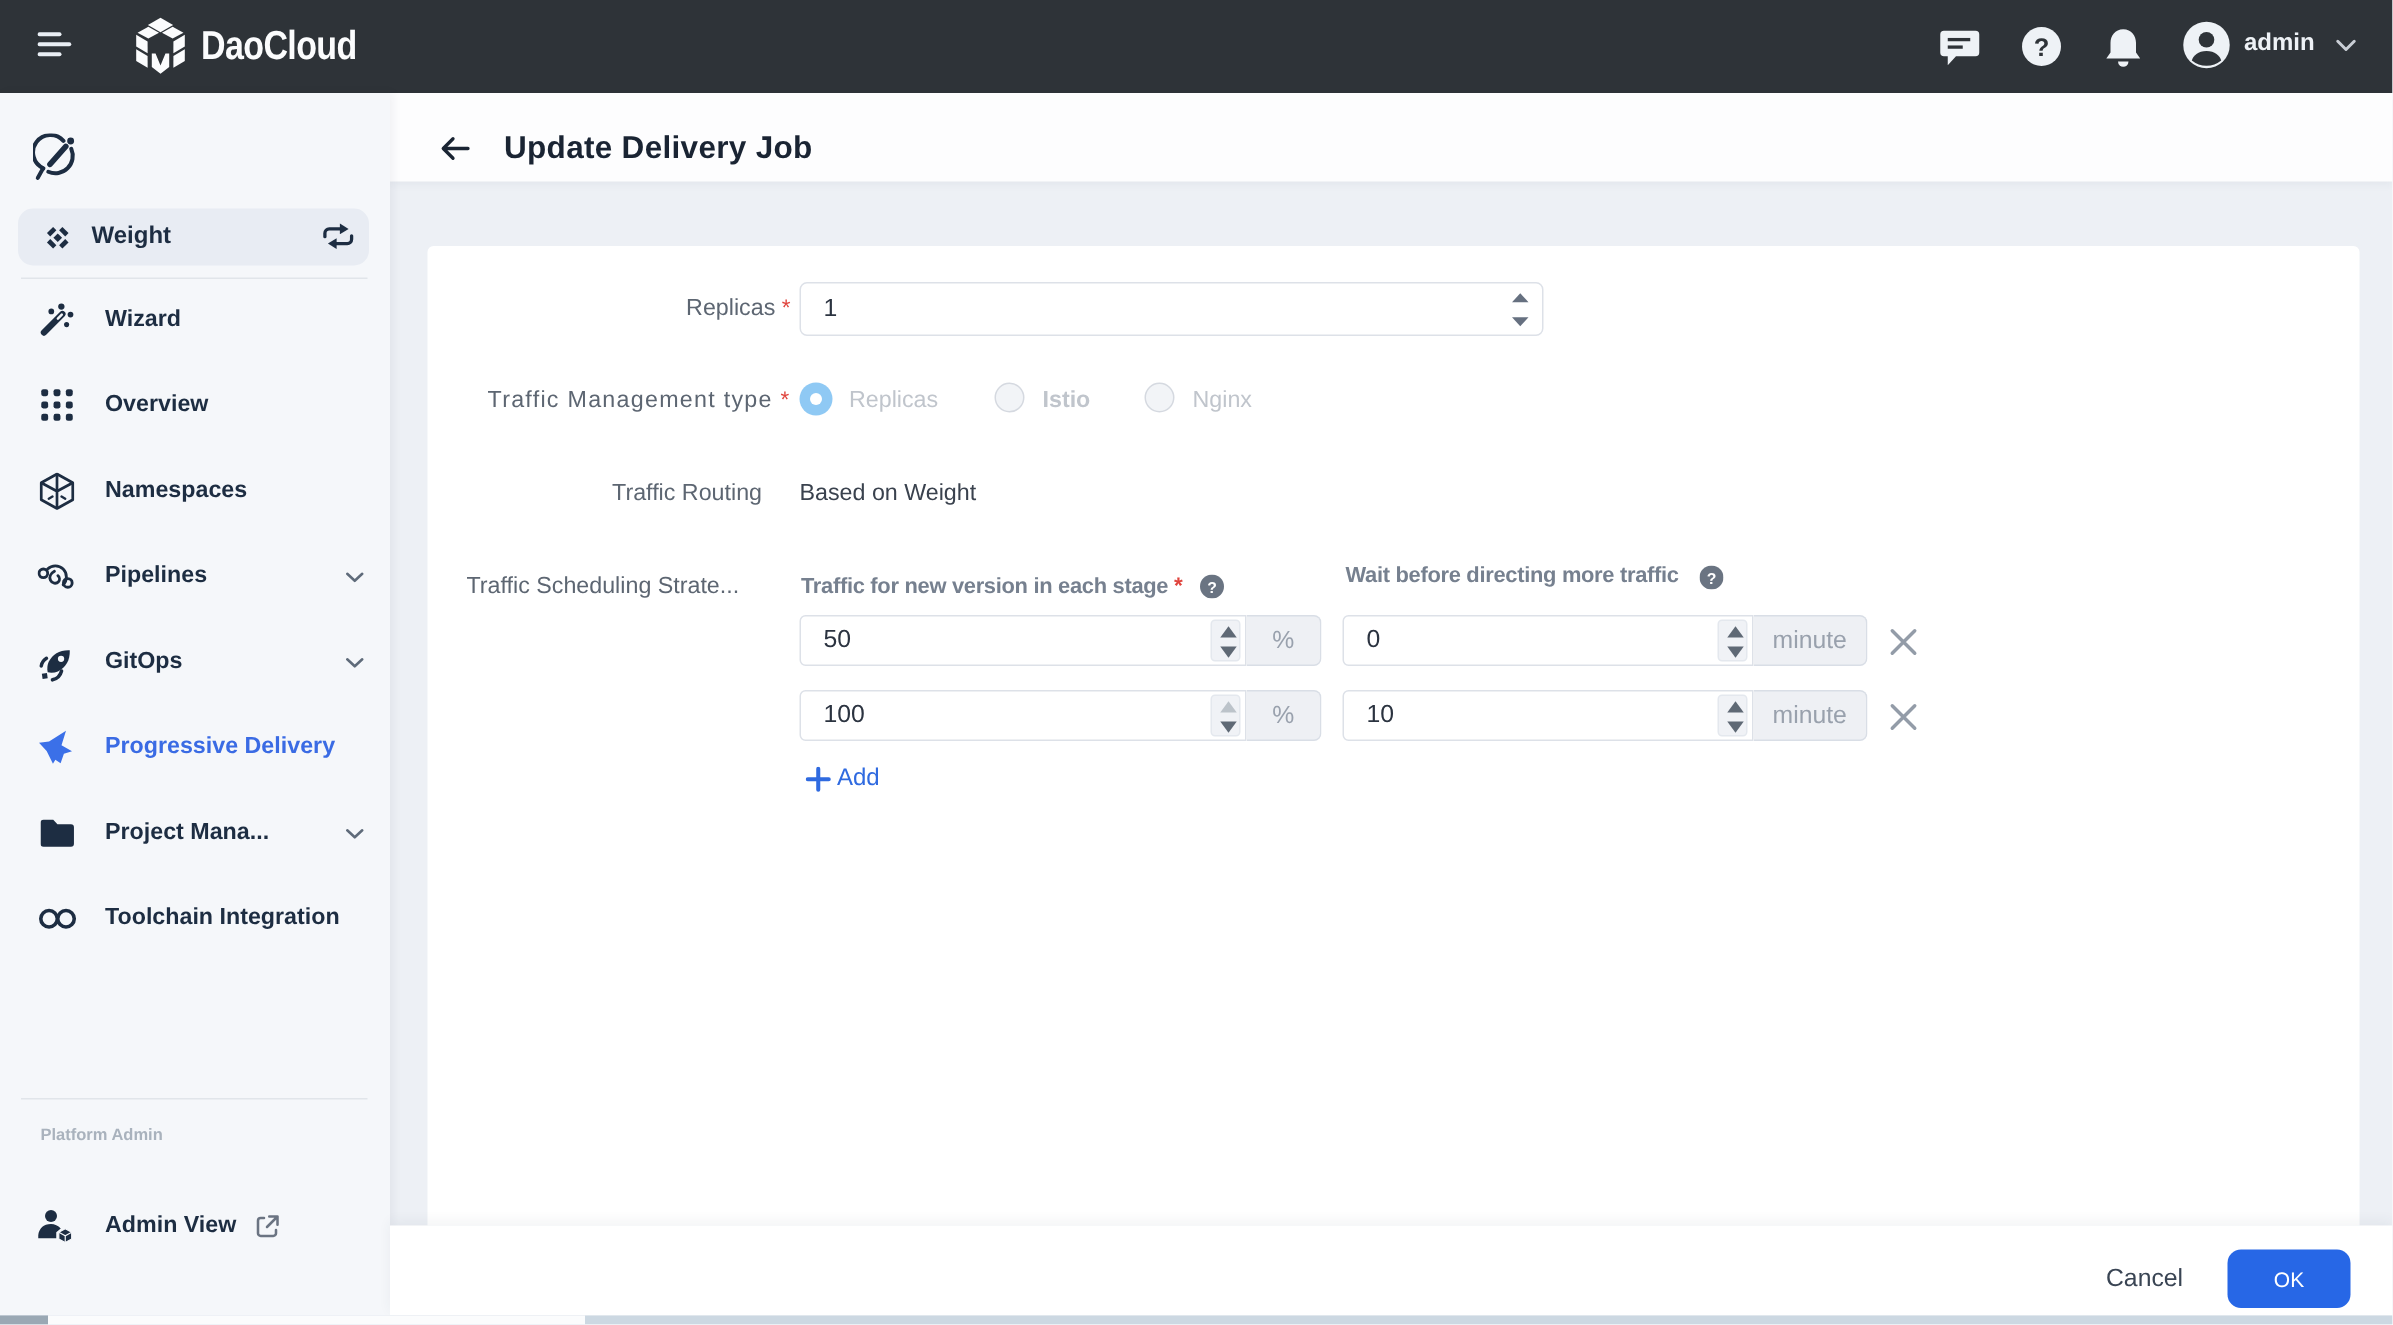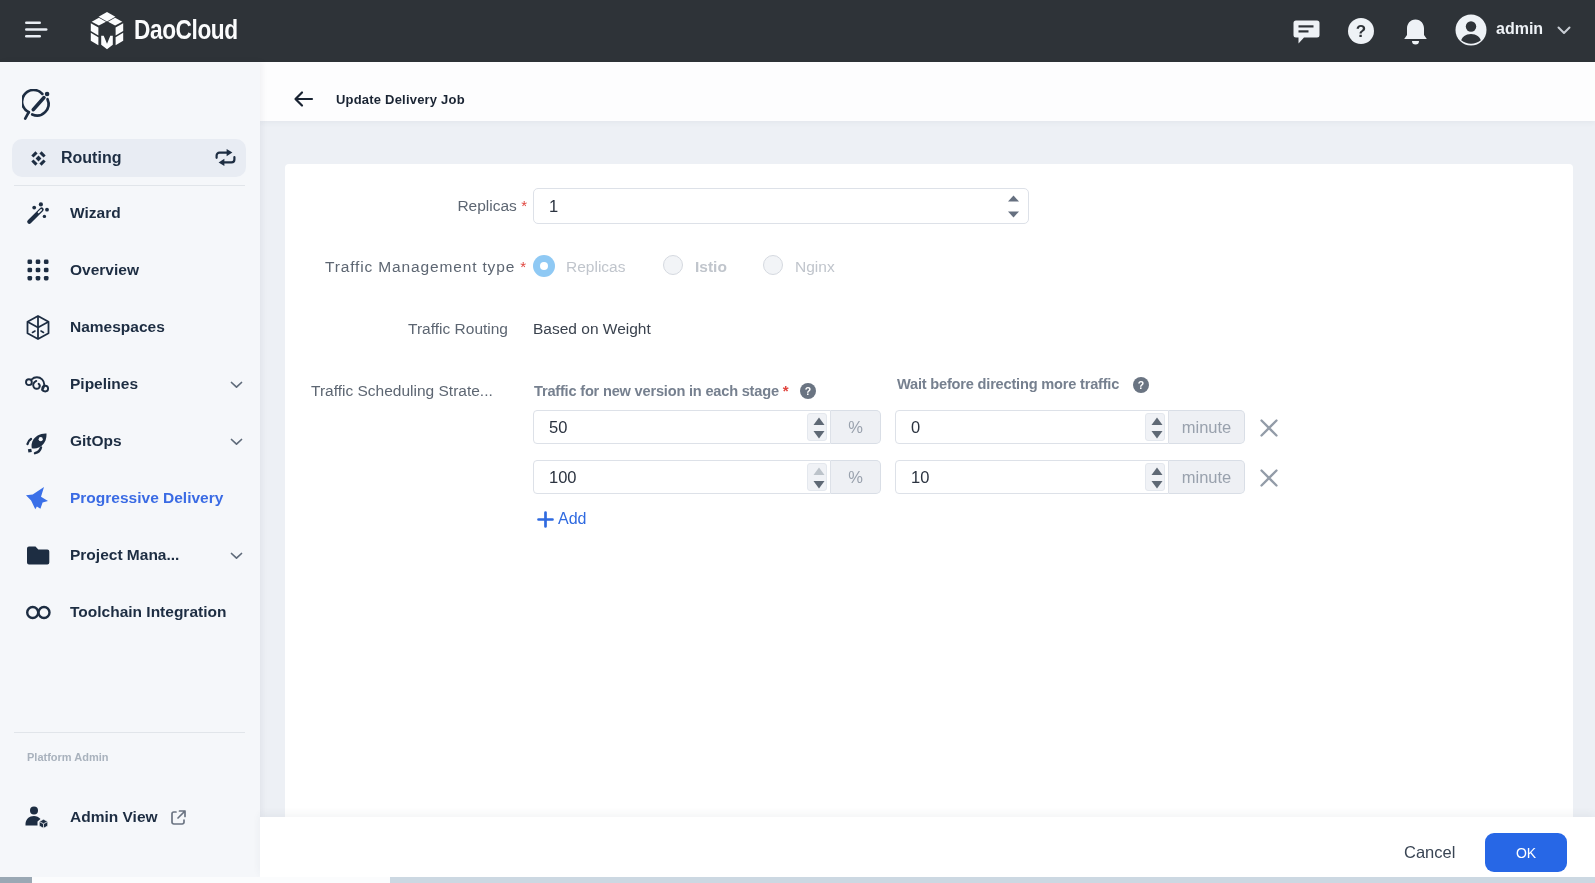--- a/index.html
+++ b/index.html
@@ -10,21 +10,21 @@
 #topbar { position:absolute; left:0; top:0; width:1595px; height:62px; background:#2e3338; }
 
 
 #sidebar { position:absolute; left:0; top:62px; width:260px; height:816px; background:#f5f7fa; box-shadow:2px 0 6px rgba(30,40,60,0.06); z-index:3; }
 .side-item { position:absolute; left:0; width:260px; height:40px; color:#1d2d42; font-size:15.5px; font-weight:600; }
 .side-item .txt { position:absolute; left:70px; top:50%; transform:translateY(-50%); white-space:nowrap; }
 .divider { position:absolute; left:14px; width:231px; height:1px; background:#e1e5ea; }
 
 
 #pagehead { position:absolute; left:260px; top:62px; width:1335px; height:59px; background:#fdfdfe; z-index:2; box-shadow:0 2px 5px rgba(60,70,90,0.05); }
-#pagehead .title { position:absolute; left:76px; top:37px; transform:translateY(-50%); font-size:13px; font-weight:700; color:#1a2433; letter-spacing:0.2px;}
+#pagehead .title { position:absolute; left:76px; top:37px; transform:translateY(-50%); font-size:21px; font-weight:700; color:#1a2433; letter-spacing:0.2px;}
 #card { position:absolute; left:285px; top:164px; width:1288px; height:653px; background:#ffffff; border-radius:4px 4px 0 0; }
 
 
 .flabel { position:absolute; font-size:15.5px; color:#5d6672; white-space:nowrap; }
 .req { color:#e0453e; font-size:15px; }
 .inputbox { position:absolute; background:#fff; border:1px solid #dde1e8; border-radius:5px; height:34px; }
 .inputbox .val { position:absolute; left:15px; top:50%; transform:translateY(-50%); font-size:16.5px; color:#2b3340; }
 .suffix { position:absolute; height:34px; background:#eef0f4; border:1px solid #d9dee6; border-radius:0 5px 5px 0; border-left:none; color:#99a1ad; font-size:16.5px; display:flex; align-items:center; justify-content:center; }
 .spinbox { position:absolute; width:20px; background:#f0f2f6; border-radius:3px; border:1px solid #e4e8ee; }
 .colhead { position:absolute; font-size:14.6px; font-weight:700; color:#76808f; white-space:nowrap; letter-spacing:-0.2px; }
@@ -87,21 +87,21 @@
   </svg>
   <span style="position:absolute; left:1496px; top:20px; font-size:16px; font-weight:700; color:#eef2f6;">admin</span>
   <svg style="position:absolute; left:1557px; top:26px;" width="14" height="9" viewBox="0 0 14 9">
     <path d="M1.5 1.5 L7 7 L12.5 1.5" stroke="#c9ced5" stroke-width="2" fill="none" stroke-linecap="round" stroke-linejoin="round"></path>
   </svg>
 </div>
 
 <div id="sidebar">
   <div style="position:absolute; left:12px; top:77px; width:234px; height:38px; background:#e8ecf3; border-radius:10px;"></div>
   <div class="side-item" style="top:76px; height:40px;">
-      <span class="txt" style="left:61px; font-size:16px;">Routing</span>
+      <span class="txt" style="left:61px; font-size:16px;">Weight</span>
     </div>
   <div class="divider" style="top:123px;"></div>
   <div class="side-item" style="top:131px;">
       <span class="txt">Wizard</span>
     </div>
   <div class="side-item" style="top:188px;">
       <span class="txt">Overview</span>
     </div>
   <div class="side-item" style="top:245px;">
       <span class="txt">Namespaces</span>

